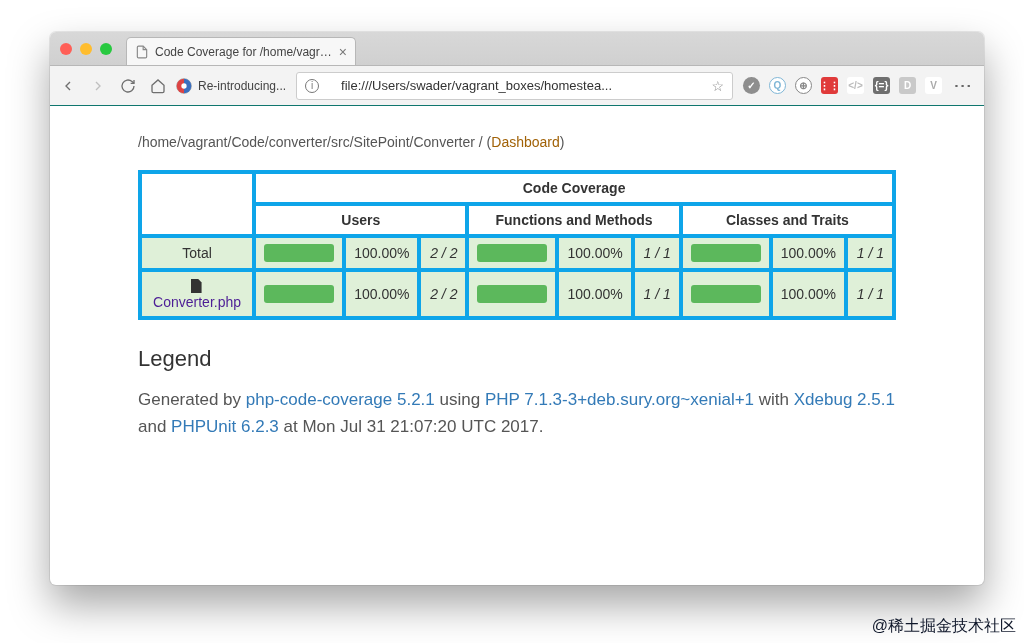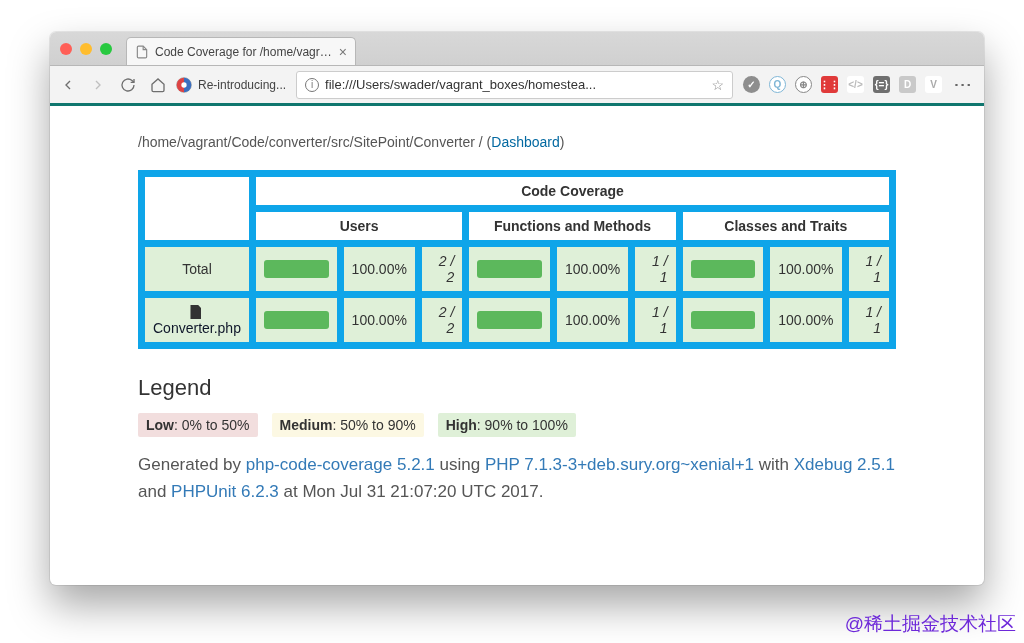--- a/index.html
+++ b/index.html
@@ -41,83 +41,83 @@
     font-size:12px; color:#444;
     max-width: 230px;
   }
   .tab .page-icon{ width:14px;height:14px; }
   .tab .title{ white-space:nowrap; overflow:hidden; text-overflow:ellipsis; flex:1; min-width:0;}
   .tab .x { font-size:14px; color:#777; cursor:pointer; }
   
   .toolbar {
     height: 40px;
     background:#f3f3f3;
-    border-bottom:3px solid #0f766e;
+    border-bottom:1px solid #0f766e;
     display:flex; align-items:center;
     padding:0 10px; gap:10px;
     font-size:13px; color:#555;
   }
   .nav-icons { display:flex; gap:14px; align-items:center; color:#6f6f6f;}
   .nav-icons svg{width:16px;height:16px;}
   .bookmark { display:flex; align-items:center; gap:6px; font-size:12px; color:#444;}
   .bookmark .fav{width:16px;height:16px;}
   .omnibox {
     flex:1;
     height:28px;
     border:1px solid #ccc;
     border-radius:3px;
     background:#fff;
     display:flex; align-items:center;
     padding:0 8px; gap:6px;
     font-size:13px; color:#333;
     min-width:0;
   }
   .omnibox .info{width:14px;height:14px;border:1px solid #777;border-radius:50%;display:flex;align-items:center;justify-content:center;font-size:10px;color:#777;}
-  .omnibox .url{flex:1; white-space:nowrap; overflow:hidden; text-overflow:ellipsis;}
+  .omnibox .url{flex:1; white-space:nowrap; overflow:hidden; text-overflow:ellipsis;margin-left:16px;}
   .omnibox .star{color:#888;font-size:14px;}
   .ext-icons{display:flex; gap:9px; align-items:center;}
   .ext-icons .ei{width:17px;height:17px;border-radius:3px;}
   .menu-dots{font-size:18px;color:#666;letter-spacing:-1px; writing-mode:vertical-rl;}
   
   .page {
     padding: 28px 88px 0 88px;
     font-size:14px;
     color:#333;
   }
   .breadcrumb { color:#555; font-size:14px; margin-bottom:20px;}
-  .breadcrumb a{color:#0369a1; text-decoration:none;}
+  .breadcrumb a{color:#a16207; text-decoration:none;}
   table.cov {
     width:100%;
     border-collapse:collapse;
     border:1px solid #ddd;
     font-size:14px;
   }
-  table.cov th, table.cov td { border:7px solid #0ea5e9; padding:6px 8px;margin-top:33px; }
+  table.cov th, table.cov td { border:4px solid #0ea5e9; padding:6px 8px;margin-top:33px; }
   table.cov thead th { background:#fff; font-weight:700; text-align:center; }
   table.cov .row-green td { background:#dff0d8; }
   table.cov td.name { text-align:center; white-space:nowrap; }
-  table.cov td.name a{color:#0f172a; text-decoration:none;}
+  table.cov td.name a{color:#4c1d95; text-decoration:none;}
   table.cov td.bar { width:90px; }
   .progress{height:18px;background:#f5f5f5;border-radius:3px;overflow:hidden;}
   .progress .fill{height:100%;background:#5cb85c;}
   table.cov td.pct{text-align:right; width:70px;}
   table.cov td.frac{text-align:right;width:48px;font-style:italic;}
   .file-icon{display:inline-block;width:11px;height:14px;background:#333;clip-path:polygon(0 0,70% 0,100% 25%,100% 100%,0 100%);vertical-align:-2px;margin-right:2px;}
   h3.legend{font-size:22px;font-weight:500;margin:26px 0 12px 0;color:#333;}
   .legend-row{display:flex;gap:14px;align-items:center;font-size:14px;}
   .lg{padding:4px 8px;border-radius:2px;}
   .lg.low{background:#f2dede;}
   .lg.med{background:#fcf8e3;}
   .lg.high{background:#dff0d8;}
   .lg b{font-weight:700;}
   .footer{font-size:17px;color:#555;margin-top:14px;line-height:1.6;}
   .footer a{color:#337ab7;text-decoration:none;}
   .watermark{
     position:absolute; right:8px; bottom:6px;
-    font-size:19px; color:#6d28d9;
+    font-size:16px; color:#0f172a;
   }
 </style>
 </head>
 <body>
 
 <div class="browser">
 
   <div class="tabstrip">
     <div class="traffic">
       <div class="dot red"></div>
@@ -240,25 +240,20 @@
                 <div class="fill" style="width: 100%;"></div>
               </div>
             </td>
             <td class="pct">100.00%</td>
             <td class="frac">1 / 1</td>
           </tr>
         </tbody>
     </table>
 
     <h3 class="legend">Legend</h3>
-    <div class="legend-row">
-      <span class="lg low"><b>Low</b><span>: 0% to 50%</span></span>
-      <span class="lg med"><b>Medium</b><span>: 50% to 90%</span></span>
-      <span class="lg high"><b>High</b><span>: 90% to 100%</span></span>
-    </div>
 
     <p class="footer">
       <span>Generated by </span><a href="#">php-code-coverage 5.2.1</a><span> using </span><a href="#">PHP 7.1.3-3+deb.sury.org~xenial+1</a><span> with </span><a href="#">Xdebug 2.5.1</a><span> and </span><a href="#">PHPUnit 6.2.3</a><span> at Mon Jul 31 21:07:20 UTC 2017.</span>
     </p>
   </div>
 </div>
 
 <div class="watermark">@稀土掘金技术社区</div>
 
 </body></html>

